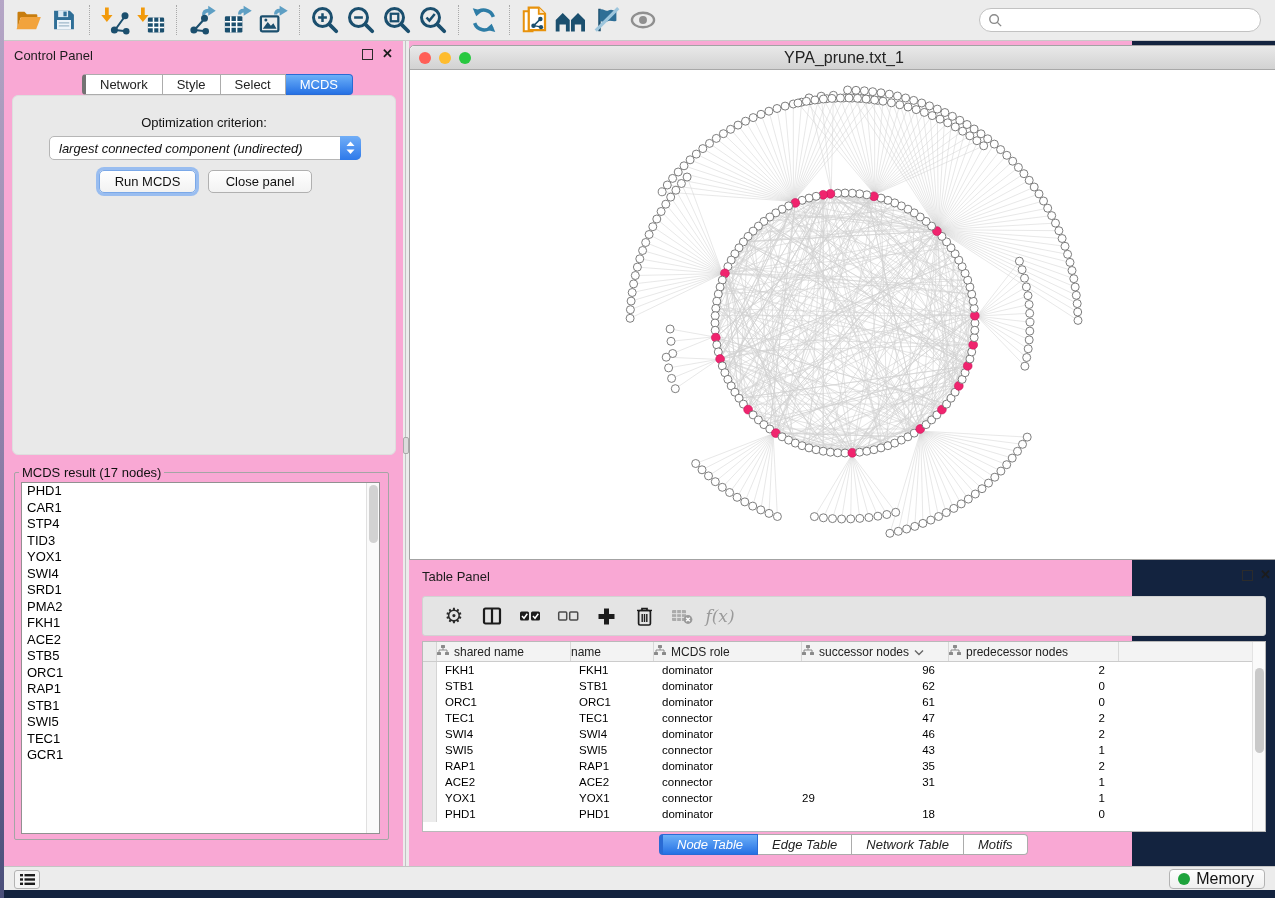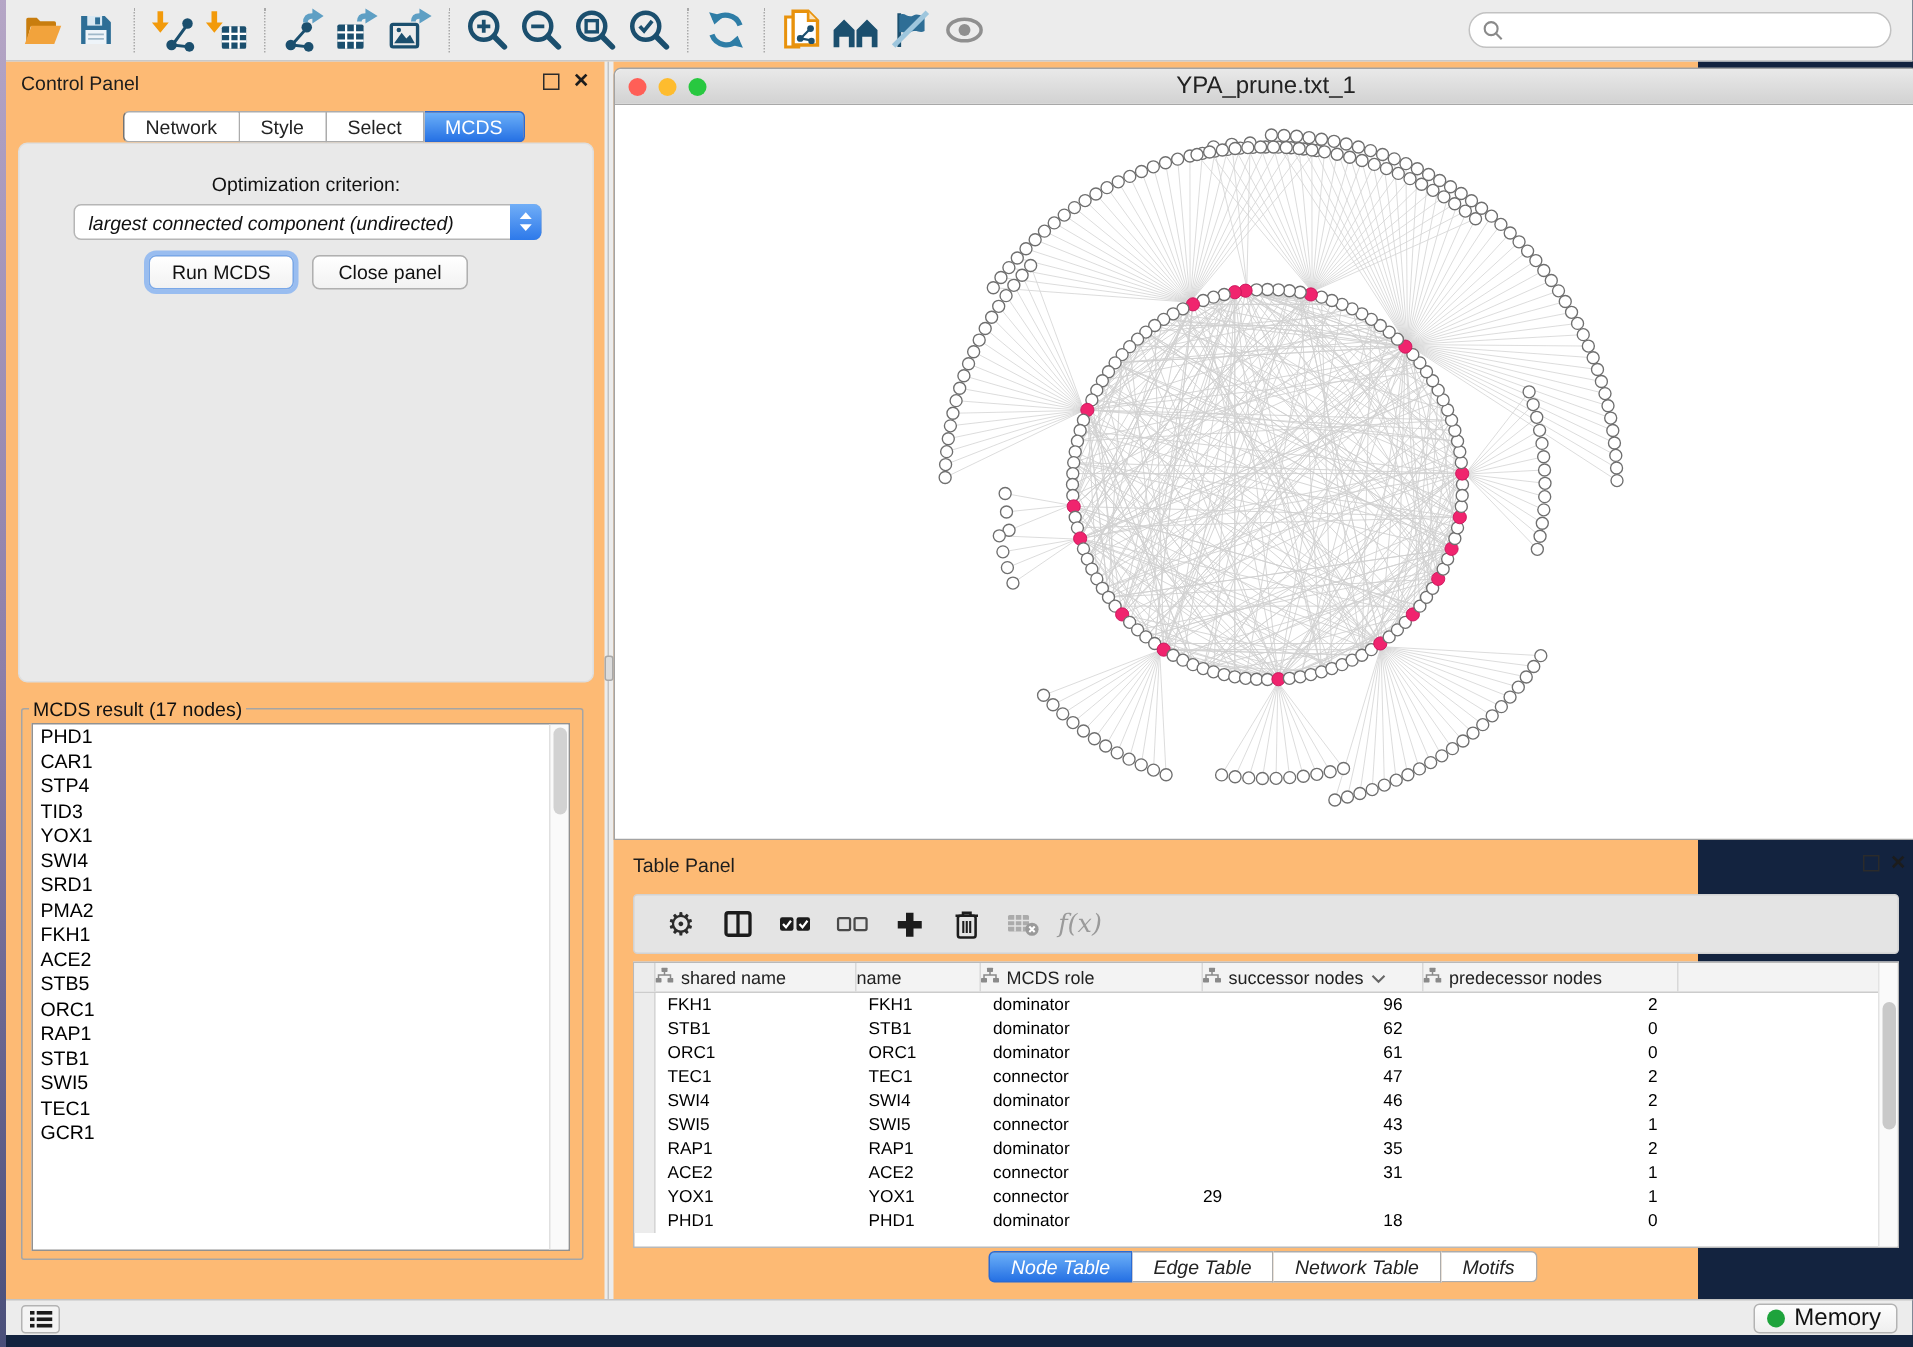--- a/index.html
+++ b/index.html
@@ -1,39 +1,39 @@
 <!DOCTYPE html>
 <html><head>
 <meta charset="utf-8">
 <style>
   * { margin:0; padding:0; box-sizing:border-box; }
   html,body { width:1275px; height:898px; overflow:hidden;
     font-family:"Liberation Sans", sans-serif; background:#13233f; }
   .desktop-strip-left { position:absolute; left:0; top:0; width:4px; height:898px;
     background:linear-gradient(#b5a6c6,#8d7fa8,#4a4f7a); }
-  .app { position:absolute; left:4px; top:0; width:1128px; height:890px; background:#fdba74; }
+  .app { position:absolute; left:4px; top:0; width:1128px; height:890px; background:#f9a8d4; }
 
   
   .toolbar { position:absolute; left:0; top:0; width:1271px; height:41px;
     background:#ececec; border-bottom:1px solid #c9c9c9; display:flex; align-items:center; padding-left:6px; }
   .tbtn { width:36px; height:34px; display:flex; align-items:center; justify-content:center; }
   .tsep { width:1px; height:30px; border-left:1px dotted #a9a9a9; margin:0 7px; }
   .searchbox { position:absolute; right:14px; top:8px; width:282px; height:24px; background:#fff;
     border:1px solid #c2c2c2; border-radius:12px; display:flex; align-items:center; padding-left:8px; }
   .searchbox input { border:none; outline:none; flex:1; font-size:13px; background:transparent; height:20px; }
 
   
   .cp-titlebar { position:absolute; left:0; top:41px; width:396px; height:26px; }
   .cp-title { position:absolute; left:10px; top:7px; font-size:13px; color:#1c1c1c; }
   .win-float { position:absolute; top:8px; width:11px; height:11px; border:1.6px solid #2b2b2b; background:transparent; }
   .win-close { position:absolute; top:5px; font-size:13px; font-weight:bold; color:#1c1c1c; }
   .cp-tabs { position:absolute; left:78px; top:74px; display:flex; }
   .tab { height:21px; padding:0 14px; background:#fff; border:1px solid #acacac; border-left:none;
     font-size:13px; color:#222; display:flex; align-items:center; }
-  .tab:first-child { border-left:1px solid #737373; border-radius:4px 0 0 4px; }
+  .tab:first-child { border-left:4px solid #737373; border-radius:4px 0 0 4px; }
   .tab:last-child { border-radius:0 4px 4px 0; }
   .tab.sel { background:linear-gradient(#6cb0f8,#2671e4); color:#fff; border-color:#2a6bd4; }
   .cp-body { position:absolute; left:8px; top:95px; width:384px; height:360px;
     background:#e9e9e9; border:1px solid #dedede; border-radius:6px; }
   .opt-label { position:absolute; left:0; top:19px; width:100%; text-align:center; font-size:13px; color:#111; }
   .dropdown { position:absolute; left:36px; top:40px; width:312px; height:24px; background:#fff;
     border:1px solid #b6b6b6; border-radius:5px; display:flex; align-items:center;font-style:italic; }
   .dropdown .val { flex:1; font-size:13px; padding-left:9px; color:#111; white-space:nowrap; }
   .dd-stepper { width:21px; height:24px; margin-right:-1px; border-radius:0 5px 5px 0;
     background:linear-gradient(#71aef7,#2d79ea); display:flex; flex-direction:column; align-items:center; justify-content:center; }

